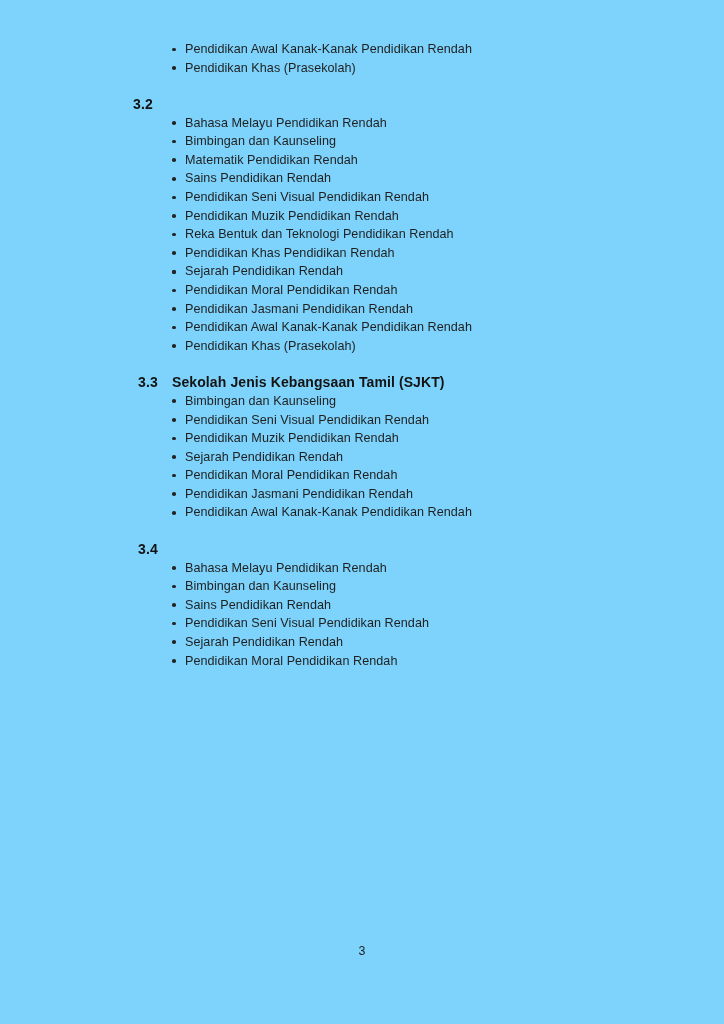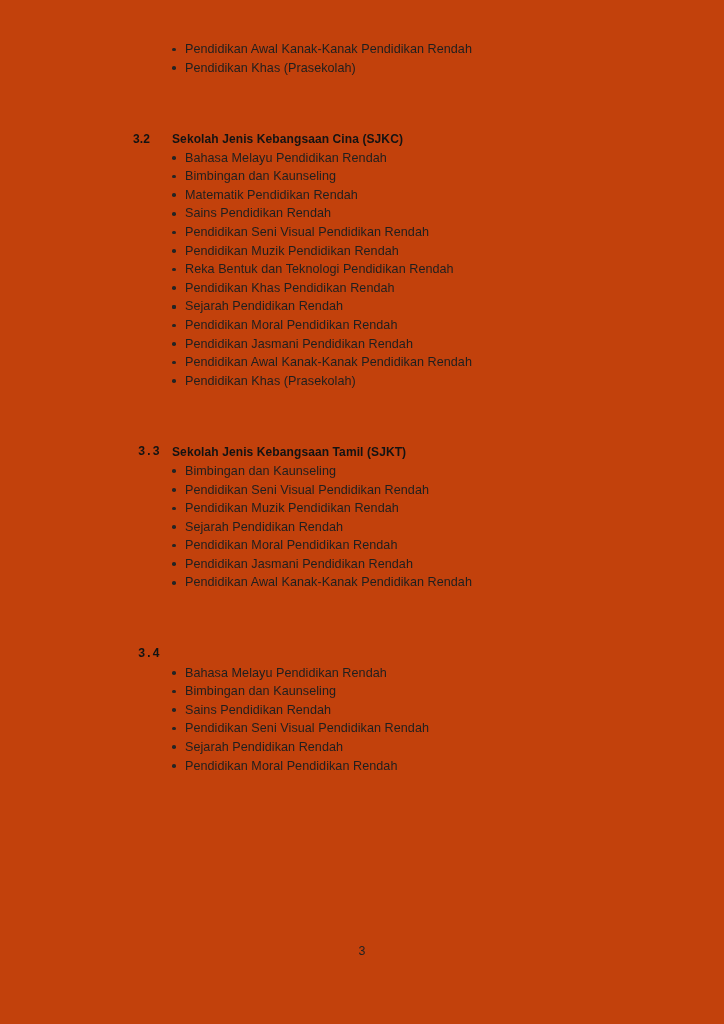--- a/index.html
+++ b/index.html
@@ -13,53 +13,51 @@
     height: 1024px;
     position: relative;
     font-family: "Liberation Sans", sans-serif;
     color: #1c1c1c;
     overflow: hidden;
   }
 
   .page {
     position: absolute;
     inset: 0;
-    background: #c2410c;
+    background: #7dd3fc;
   }
 
   .content {
     position: absolute;
     left: 133px;
     top: 40px;
     width: 508px;
   }
 
   
   .section-head {
     display: flex;
     align-items: flex-start;
     font-weight: bold;
-    font-size: 12px;
+    font-size: 14px;
     line-height: 18.5px;
     letter-spacing: 0.1px;
     color: #131313;
     white-space: nowrap;
-    margin-top: 35px;
   }
   .section-head .num {
     width: 39px;
     flex: 0 0 39px;
   }
   .section-head.indented {
     margin-left: 5px;
   }
   .section-head.indented .num {
     width: 34px;
     flex: 0 0 34px;
-    font-family: Liberation Mono, monospace;
   }
 
   
   .bullets {
     list-style: none;
     margin: 0;
     padding: 0;
   }
   .bullets li {
     position: relative;
@@ -117,21 +115,20 @@
       <li>
         <span class="bullet-dot"></span>
         <span class="li-text">Pendidikan Khas (Prasekolah)</span>
       </li>
     </ul>
 
     <div class="section-gap"></div>
 
     <div class="section-head">
       <span class="num">3.2</span>
-      <span class="title">Sekolah Jenis Kebangsaan Cina (SJKC)</span>
     </div>
     <ul class="bullets">
       <li><span class="bullet-dot"></span><span class="li-text">Bahasa Melayu Pendidikan Rendah</span></li>
       <li><span class="bullet-dot"></span><span class="li-text">Bimbingan dan Kaunseling</span></li>
       <li><span class="bullet-dot"></span><span class="li-text">Matematik Pendidikan Rendah</span></li>
       <li><span class="bullet-dot"></span><span class="li-text">Sains Pendidikan Rendah</span></li>
       <li><span class="bullet-dot"></span><span class="li-text">Pendidikan Seni Visual Pendidikan Rendah</span></li>
       <li><span class="bullet-dot"></span><span class="li-text">Pendidikan Muzik Pendidikan Rendah</span></li>
       <li><span class="bullet-dot"></span><span class="li-text">Reka Bentuk dan Teknologi Pendidikan Rendah</span></li>
       <li><span class="bullet-dot"></span><span class="li-text">Pendidikan Khas Pendidikan Rendah</span></li>

